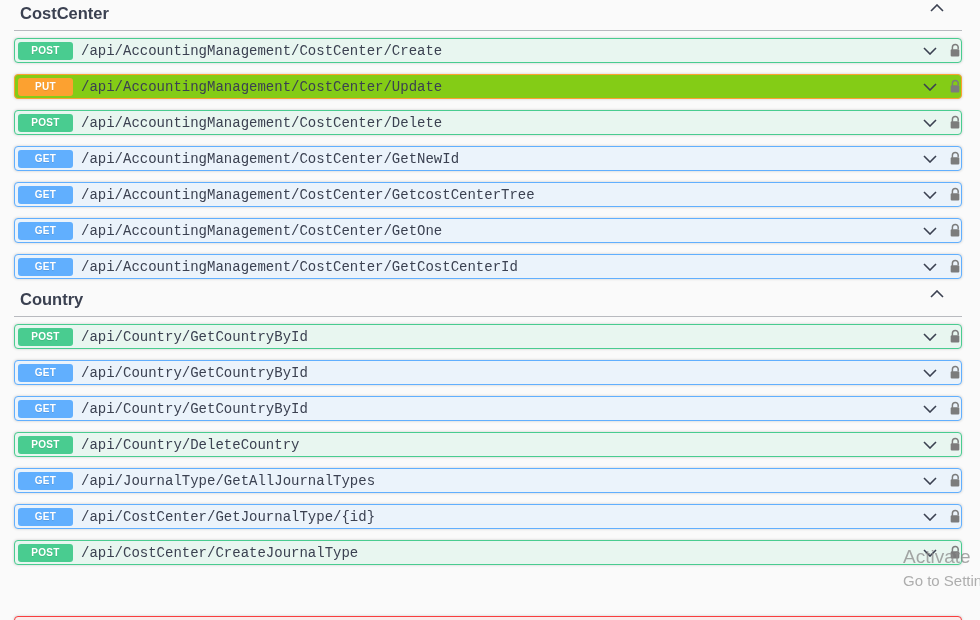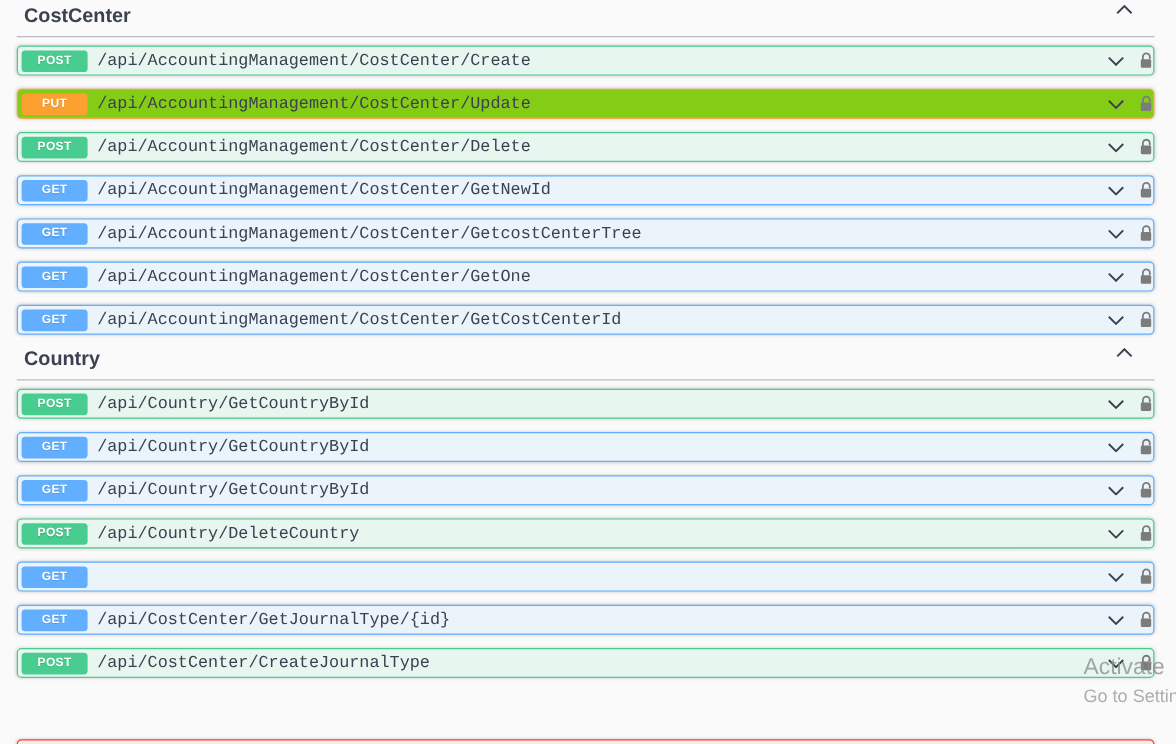--- a/index.html
+++ b/index.html
@@ -320,20 +320,21 @@
       </svg>
     </button>
   </div>
 </div>
   </div>
 
   <div class="section">
     <div>
   <div class="op-row" style="background: rgb(235, 243, 251); border-color: rgb(97, 175, 254);">
     <span class="method-badge" style="background: rgb(97, 175, 254);">GET</span>
+    <span class="endpoint-path">/api/JournalType/GetAllJournalTypes</span>
     <span class="row-spacer"></span>
     <span class="row-chevron">
       <svg width="14" height="8" viewBox="0 0 14 8">
         <path d="M1 1 L7 7 L13 1" fill="none" stroke="#3b4151" stroke-width="1.6"></path>
       </svg>
     </span>
     <button class="lock-btn">
       <svg width="12" height="15" viewBox="0 0 20 26">
         <path d="M5.5 11 V7.5 a5 5 0 0 1 10 0 V9.5" fill="none" stroke="#7c7c7c" stroke-width="2.6" stroke-linecap="round"></path>
         <rect x="2.5" y="11" width="15" height="12.5" rx="2" fill="#7c7c7c"></rect>

